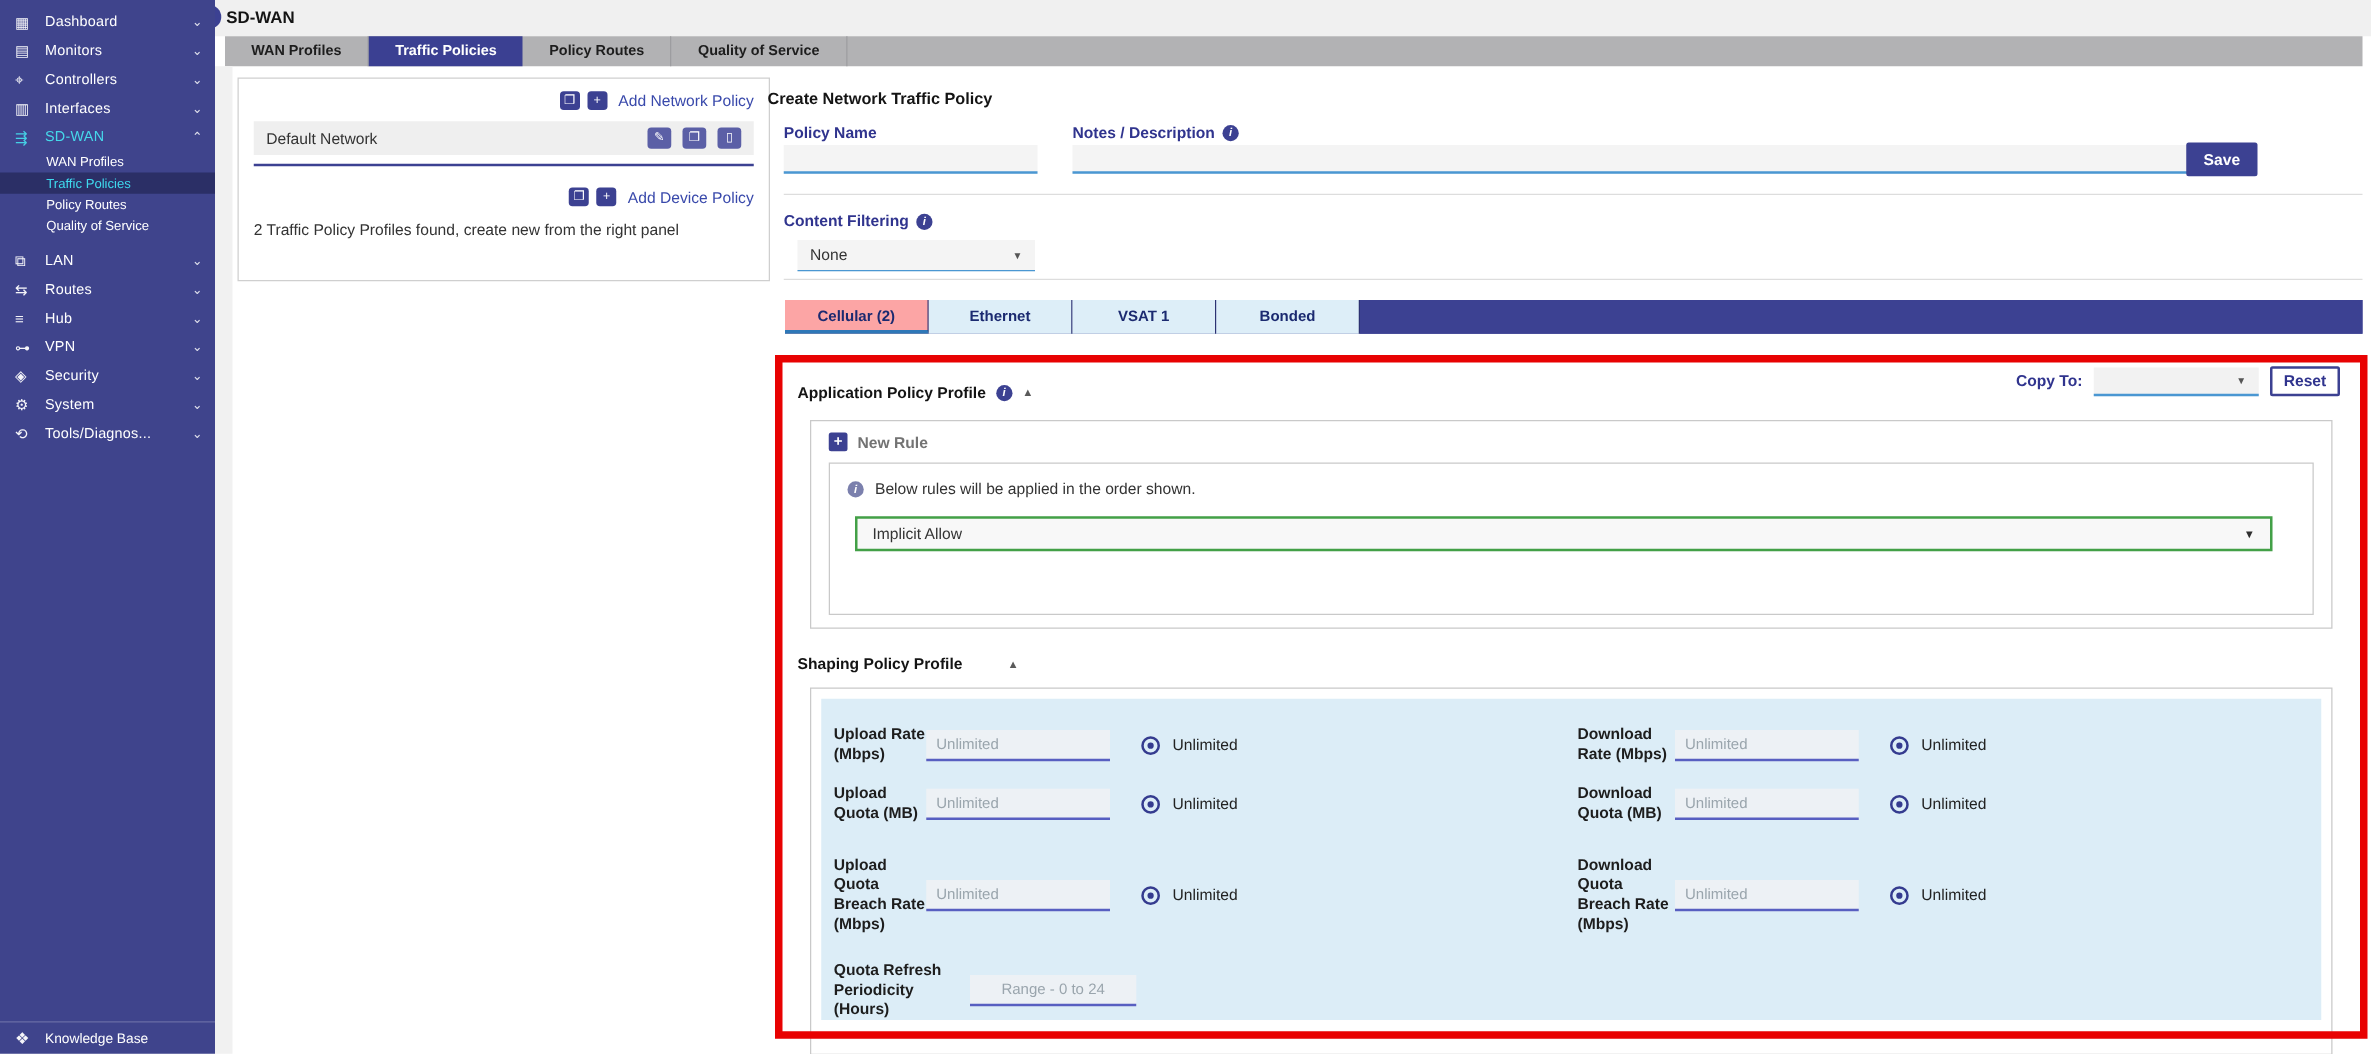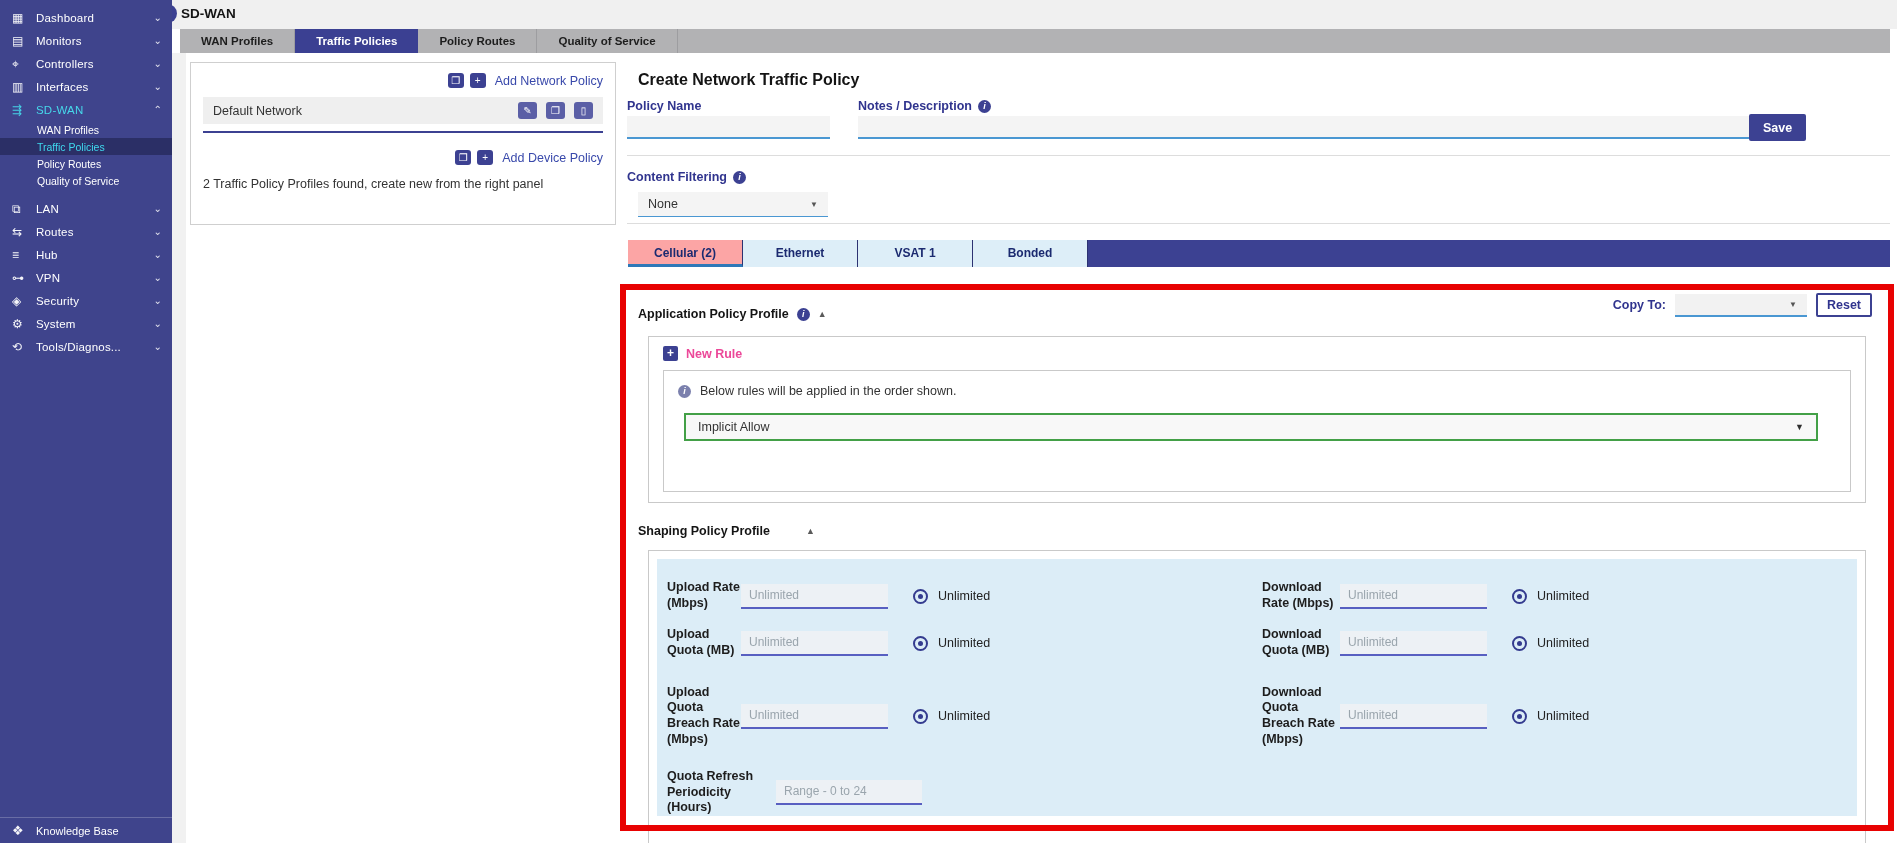--- a/index.html
+++ b/index.html
@@ -52,21 +52,21 @@
     padding:0 10px; cursor:pointer; }
   .dn-label { flex:1; font-size:12.5px; color:#333; }
   .dn-icons { display:flex; gap:9px; }
   .icon-sq { width:19px; height:17px; background:#5b5fa6; color:#fff; border-radius:3px;
     font-size:10px; line-height:17px; text-align:center; cursor:pointer; }
   .dn-sep { margin-top:7px; border-bottom:2px solid #3c4192; }
   .lp-row-right.second { margin-top:17px; }
   .lp-msg { margin-top:12px; font-size:12.5px; color:#333; }
 
   
-  .form-title { position:absolute; left:466px; top:71px; font-size:16px; font-weight:bold; color:#141414; }
+  .form-title { position:absolute; left:442px; top:71px; font-size:13px; font-weight:bold; color:#141414; }
   .fld-label { position:absolute; font-size:12.5px; font-weight:bold; color:#30348e;
     display:flex; align-items:center; gap:6px; }
   .info-dot { width:13px; height:13px; border-radius:50%; background:#3c4192; color:#fff;
     font-size:9px; font-weight:bold; font-style:italic; text-align:center; line-height:13px; cursor:pointer; }
   .info-dot.muted { background:#7b80ad; }
   .txt-input { position:absolute; height:23px; background:#f4f4f4; border:none;
     border-bottom:2px solid #4a97d2; font-size:12.5px; color:#333; padding:0 8px; outline:none; }
   .save-btn { position:absolute; left:1577px; top:114px; width:57px; height:27px;
     background:#3c4192; color:#fff; border:none; font-size:12.5px; font-weight:bold;
     border-radius:2px; cursor:pointer; }
@@ -99,39 +99,39 @@
 
   .sec-header { position:absolute; display:flex; align-items:center; gap:8px;
     font-size:12.5px; font-weight:bold; color:#141414; }
   .tri { font-size:9px; color:#5a5a5a; cursor:pointer; }
 
   .box { border:1px solid #c9c9c9; background:#fff; }
   .box1 { position:absolute; left:28px; top:52px; width:1218px; height:167px; padding:9px 14px; }
   .new-rule { display:flex; align-items:center; gap:8px; cursor:pointer; }
   .plus-sq { width:15px; height:15px; background:#3c4192; color:#fff; border-radius:2px;
     font-size:12px; font-weight:bold; line-height:14px; text-align:center; }
-  .new-rule-label { font-size:12.5px; font-weight:bold; color:#ec4899; }
+  .new-rule-label { font-size:12.5px; font-weight:bold; color:#737373; }
   .inner-box { margin-top:9px; border:1px solid #c9c9c9; height:122px; padding:13px 14px; }
   .info-line { display:flex; align-items:center; gap:9px; font-size:12.5px; color:#333; }
   .rule-select { margin:15px 18px 0 6px; height:28px; border:2px solid #43a047;
     background:#f8f8f8; display:flex; align-items:center; justify-content:space-between;
     padding:0 12px; font-size:12.5px; color:#333; cursor:pointer; }
   .rule-select .arrow { font-size:9px; color:#2f2f2f; }
 
   .box2 { position:absolute; left:28px; top:266px; width:1218px; height:294px; padding:8px; }
   .blue-panel { background:#dcedf7; height:257px; padding:10px 0 6px 10px; display:flex; }
   .scol { width:50%; }
   .srow { display:flex; align-items:center; }
   .r1 { min-height:54px; } .r2 { min-height:40px; } .r3 { min-height:106px; } .r4 { min-height:46px; }
   .slabel { width:74px; font-size:12.5px; font-weight:bold; color:#1d1d1d; line-height:1.25; }
   .slabel.dl { width:78px; }
   .slabel.wide { width:109px; }
   .sinput { width:147px; height:25px; background:#edf1f5; border:none;
     border-bottom:2px solid #585fc1; font-size:12px; color:#333; padding:0 8px; outline:none; }
-  .sinput.qr { width:146px; }
+  .sinput.qr { width:133px;text-align:center; }
   .sinput::placeholder, .txt-input::placeholder { color:#9aa5ad; }
   .radio-group { display:flex; align-items:center; gap:10px; margin-left:25px; }
   .radio { width:15px; height:15px; border:2px solid #343b8f; border-radius:50%;
     position:relative; cursor:pointer; }
   .radio::after { content:""; position:absolute; left:3px; top:3px; width:5px; height:5px;
     background:#343b8f; border-radius:50%; }
   .radio-label { font-size:12.5px; color:#222; }
 </style>
 </head>
 <body>

